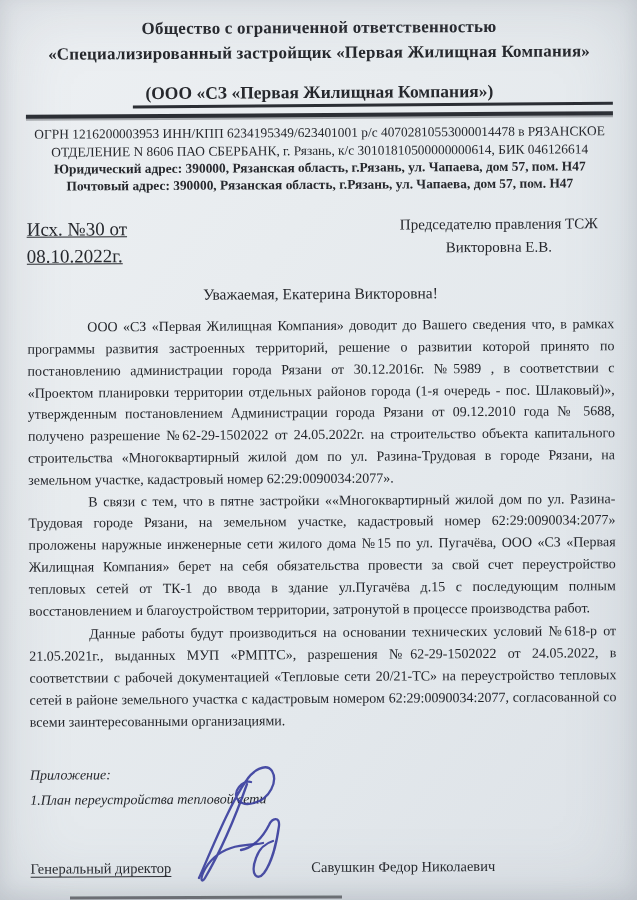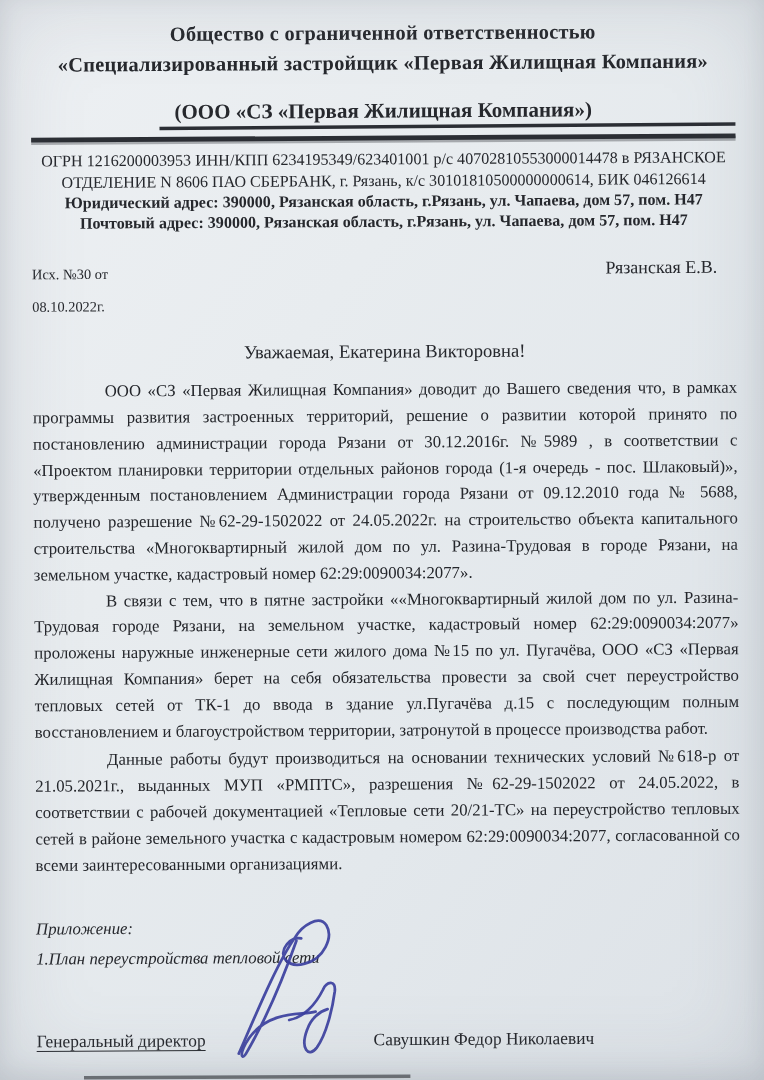--- a/index.html
+++ b/index.html
@@ -30,21 +30,21 @@
   .org-short { text-align: center; font-weight: bold; font-size: 17.5px; line-height: 21px; margin-top: 17px; }
 
   .rule { background: #2b2e34; }
   .rule-1 { height: 3px; margin-left: 107px; margin-top: 1px; transform: rotate(-0.1deg); }
   .rule-2 { height: 4px; margin-top: 6px; box-shadow: 0 2px 0 rgba(43,46,52,0.35); }
 
   .requisites { text-align: center; font-size: 13.4px; line-height: 17.6px; margin-top: 7px; padding: 0 6px; }
   .address { text-align: center; font-size: 13.4px; line-height: 17px; font-weight: bold; }
 
   .ref-row { display: flex; justify-content: space-between; margin-top: 21px; }
-  .ref { font-size: 12px; line-height: 27px; }
+  .ref { font-size: 19px; line-height: 27px; text-decoration: underline; }
   .addressee { text-align: center; font-size: 15px; line-height: 22.5px; margin-right: 16px; }
 
   .salutation { text-align: center; font-size: 15.5px; margin-top: 17px; }
 
   .body-p {
     margin: 0; font-size: 14px; line-height: 21.8px;
     text-align: justify; text-indent: 60px; color: #24262b;
   }
   .body-p.first { margin-top: 12px; }
   .body-p.p3 { margin-top: 2px; }
@@ -92,21 +92,22 @@
     <div class="requisites">ОГРН 1216200003953 ИНН/КПП 6234195349/623401001 р/с 40702810553000014478 в РЯЗАНСКОЕ ОТДЕЛЕНИЕ N 8606 ПАО СБЕРБАНК, г. Рязань, к/с 30101810500000000614, БИК 046126614</div>
     <div class="address">Юридический адрес: 390000, Рязанская область, г.Рязань, ул. Чапаева, дом 57, пом. Н47</div>
     <div class="address">Почтовый адрес: 390000, Рязанская область, г.Рязань, ул. Чапаева, дом 57, пом. Н47</div>
 
     <div class="ref-row">
       <div class="ref">
         <div>Исх. №30 от</div>
         <div>08.10.2022г.</div>
       </div>
       <div class="addressee">
-        <div>Рязанская Е.В.</div>
+        <div>Председателю правления ТСЖ</div>
+        <div>Викторовна Е.В.</div>
       </div>
     </div>
 
     <div class="salutation">Уважаемая, Екатерина Викторовна!</div>
 
     <p class="body-p first">ООО «СЗ «Первая Жилищная Компания»  доводит до Вашего сведения что, в рамках программы развития застроенных территорий, решение о развитии которой принято по постановлению администрации города Рязани от 30.12.2016г. №5989 ,  в соответствии с  «Проектом планировки территории отдельных районов города (1-я очередь - пос. Шлаковый)», утвержденным постановлением Администрации города Рязани от 09.12.2010 года № 5688, получено разрешение №62-29-1502022 от 24.05.2022г. на строительство объекта капитального строительства «Многоквартирный жилой дом по ул. Разина-Трудовая  в городе Рязани, на земельном участке, кадастровый номер 62:29:0090034:2077».</p>
     <p class="body-p">В связи с тем, что в пятне застройки ««Многоквартирный жилой дом по ул. Разина-Трудовая городе Рязани, на земельном участке, кадастровый номер 62:29:0090034:2077»   проложены наружные инженерные сети жилого дома №15 по ул. Пугачёва, ООО «СЗ «Первая Жилищная Компания» берет на себя обязательства провести за свой счет переустройство тепловых сетей от ТК-1 до ввода в здание ул.Пугачёва д.15 с последующим полным восстановлением и благоустройством территории, затронутой в процессе производства работ.</p>
     <p class="body-p p3">Данные работы будут производиться на основании технических условий №618-р от 21.05.2021г., выданных МУП «РМПТС», разрешения №62-29-1502022 от 24.05.2022, в соответствии с  рабочей документацией «Тепловые сети 20/21-ТС» на переустройство тепловых сетей в районе земельного участка с кадастровым номером 62:29:0090034:2077, согласованной со всеми заинтересованными организациями.</p>
 
     <div class="attachment">

